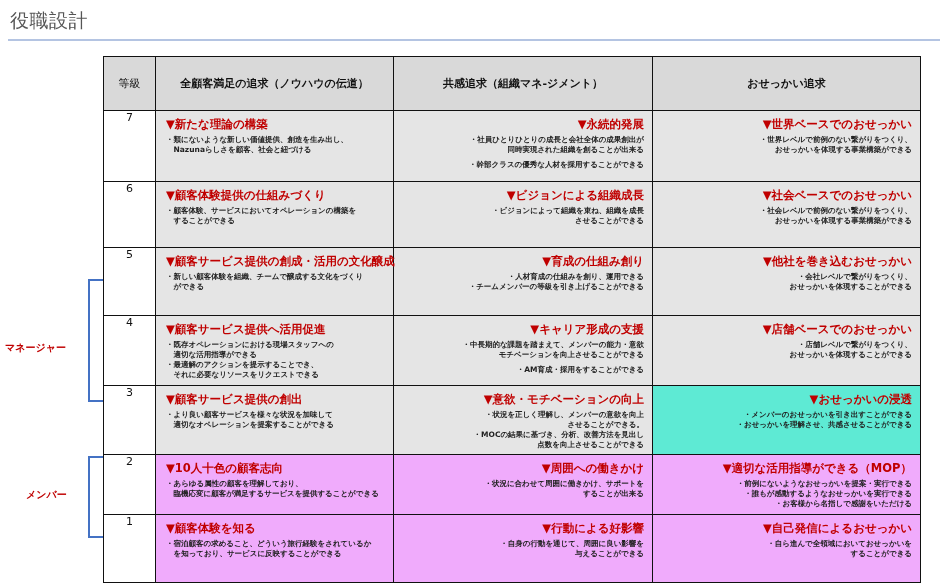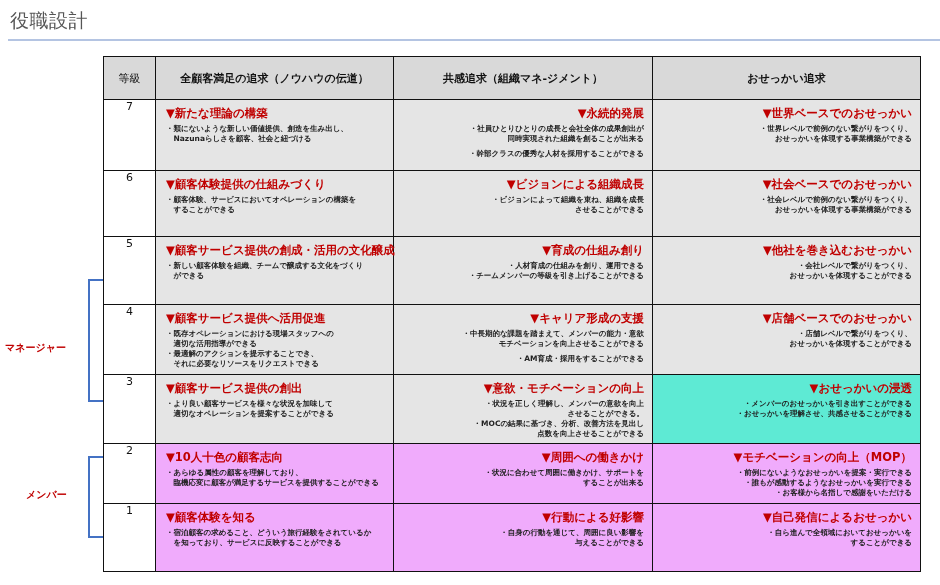--- a/index.html
+++ b/index.html
@@ -5,21 +5,21 @@
   * { box-sizing: border-box; margin: 0; padding: 0; }
   html, body { width: 940px; height: 585px; background: #ffffff; overflow: hidden; }
   body { font-family: "DejaVu Sans", "Liberation Sans", sans-serif; color: #111; position: relative; }
   .header { position: absolute; left: 10px; top: 6px; height: 30px; display: flex; align-items: center; }
   .header .t1 { font-size: 19px; color: #555; font-weight: normal; letter-spacing: 0.5px; }
   .header .t2 { font-size: 16px; color: #111; font-weight: bold; margin-left: 26px; }
   .rule { position: absolute; left: 8px; top: 39px; width: 932px; height: 2px; background: #b4c4e2; }
 
   table.grid { position: absolute; left: 103px; top: 56px; width: 817px; border-collapse: collapse; table-layout: fixed; }
   table.grid td, table.grid th { border: 1.5px solid #111; vertical-align: top; }
-  table.grid th { background: #d9d9d9; height: 43px; font-size: 11px; font-weight: bold; text-align: center; vertical-align: middle; color: #111; }
+  table.grid th { background: #d9d9d9; height: 54px; font-size: 11px; font-weight: bold; text-align: center; vertical-align: middle; color: #111; }
   table.grid th.grade-h { font-weight: normal; }
   td.grade { text-align: center; vertical-align: middle; font-size: 11px; background: #fff; }
   td.cell { padding: 5px 8px 4px 10px; background: #e5e5e5; }
   td.cell.c2, td.cell.c3 { padding-left: 36px; text-align: right; }
   td.cell.c3 { }
   td.cell.blue { background: #5eead4; }
   td.cell.tan { background: #f0abfc; }
   .ctitle { color: #c00000; font-weight: bold; font-size: 11.5px; line-height: 16px; white-space: nowrap; }
   .clines { margin-top: 3px; }
   .cline { font-size: 7.5px; line-height: 10px; color: #222; font-weight: bold; white-space: pre; }
@@ -196,21 +196,21 @@
           </div>
         </td>
         <td class="cell c2 tan">
           <div class="ctitle">▼周囲への働きかけ</div>
           <div class="clines">
             <div class="cline">・状況に合わせて周囲に働きかけ、サポートを</div>
             <div class="cline">　することが出来る</div>
           </div>
         </td>
         <td class="cell c3 tan">
-          <div class="ctitle">▼モチベーションの向上（MOP）</div>
+          <div class="ctitle">▼適切な活用指導ができる（MOP）</div>
           <div class="clines">
             <div class="cline">・前例にないようなおせっかいを提案・実行できる</div>
             <div class="cline">・誰もが感動するようなおせっかいを実行できる</div>
             <div class="cline">・お客様から名指しで感謝をいただける</div>
           </div>
         </td>
       </tr>
       <tr style="height: 68px;">
         <td class="grade">1</td>
         <td class="cell c1 tan">

